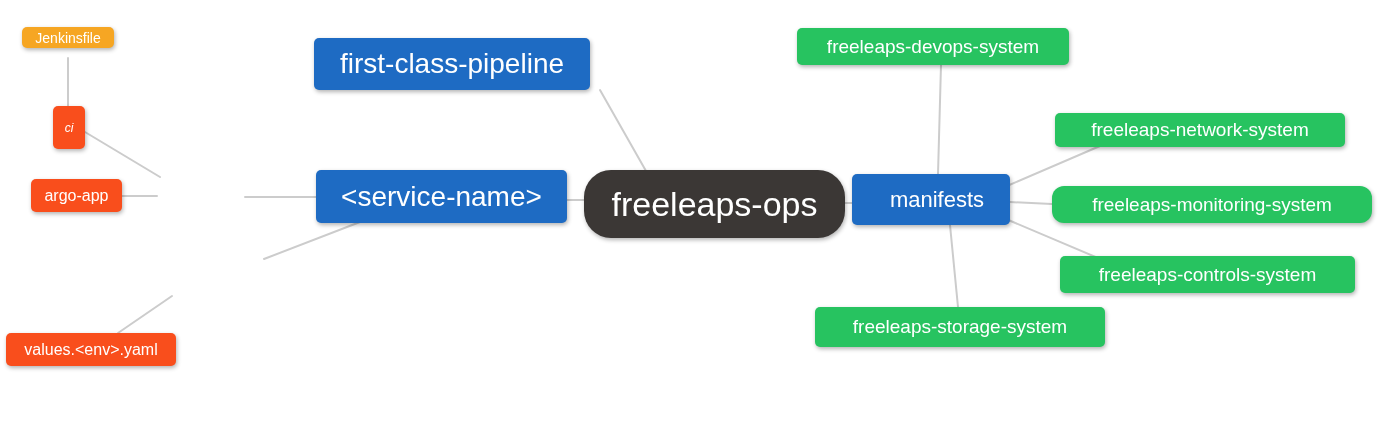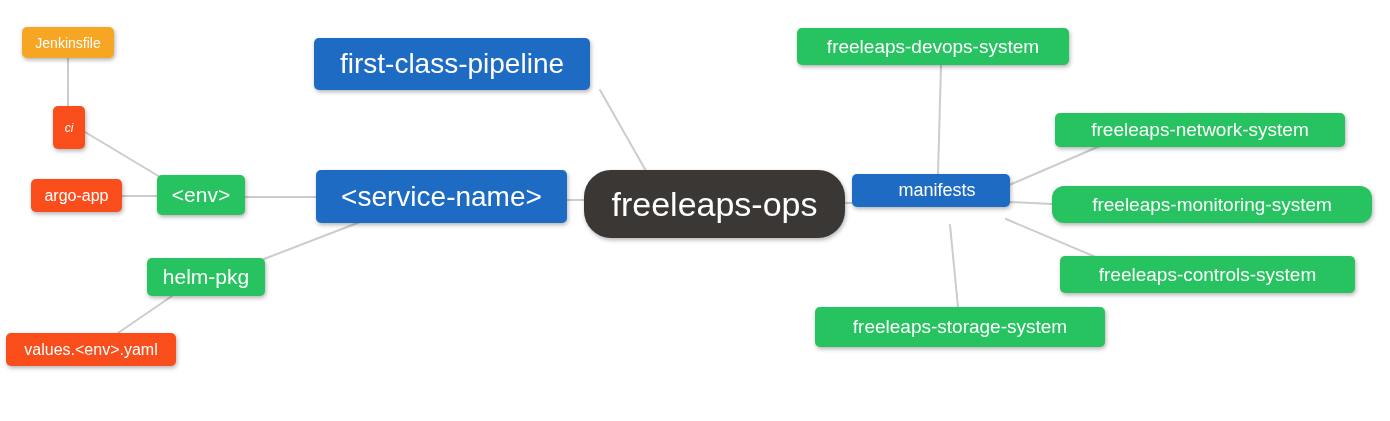--- a/index.html
+++ b/index.html
@@ -43,29 +43,27 @@
     <line x1="600" y1="90" x2="646" y2="171"></line>
     <line x1="567" y1="200" x2="584" y2="200"></line>
     <line x1="845" y1="203" x2="852" y2="203"></line>
     <line x1="938" y1="174" x2="941" y2="65"></line>
     <line x1="1007" y1="186" x2="1100" y2="146"></line>
     <line x1="1010" y1="202" x2="1052" y2="204"></line>
     <line x1="1006" y1="219" x2="1098" y2="258"></line>
     <line x1="950" y1="225" x2="958" y2="307"></line>
   </svg>
 
-  <div class="node orange" style="left:22px;  top:27px;  width:92px;  height:31px; font-size:14px;">Jenkinsfile</div>
+  <div class="node orange" style="left:22px;  top:27px;  width:92px;  height:21px; font-size:14px;">Jenkinsfile</div>
   <div class="node red" style="left:53px;  top:106px; width:32px;  height:43px; font-size:12px;font-style:italic;">ci</div>
   <div class="node red" style="left:31px;  top:179px; width:91px;  height:33px; font-size:16px;">argo-app</div>
-  <div class="node green" style="left:157px; top:175px; width:88px;  height:40px; font-size:21px;">&lt;env&gt;</div>
-  <div class="node green" style="left:147px; top:258px; width:118px; height:38px; font-size:21px;">helm-pkg</div>
   <div class="node red" style="left:6px;   top:333px; width:170px; height:33px; font-size:16px;">values.&lt;env&gt;.yaml</div>
   <div class="node blue" style="left:314px; top:38px;  width:276px; height:52px; font-size:28px;">first-class-pipeline</div>
   <div class="node blue" style="left:316px; top:170px; width:251px; height:53px; font-size:28px;">&lt;service-name&gt;</div>
   <div class="node dark" style="left:584px; top:170px; width:261px; height:68px; font-size:34px;">freeleaps-ops</div>
-  <div class="node blue" style="left:852px; top:174px; width:158px; height:33px; font-size:18px;padding-left:12px;">manifests</div>
+  <div class="node blue" style="left:852px; top:174px; width:158px; height:51px; font-size:22px;padding-left:12px;">manifests</div>
   <div class="node green" style="left:797px; top:28px;  width:272px; height:37px; font-size:19px;">freeleaps-devops-system</div>
   <div class="node green" style="left:1055px;top:113px; width:290px; height:34px; font-size:19px;">freeleaps-network-system</div>
   <div class="node green" style="left:1052px;top:186px; width:320px; height:37px; font-size:19px;border-radius:12px;">freeleaps-monitoring-system</div>
   <div class="node green" style="left:1060px;top:256px; width:295px; height:37px; font-size:19px;">freeleaps-controls-system</div>
   <div class="node green" style="left:815px; top:307px; width:290px; height:40px; font-size:19px;">freeleaps-storage-system</div>
 
 </div>
 
 </body></html>

